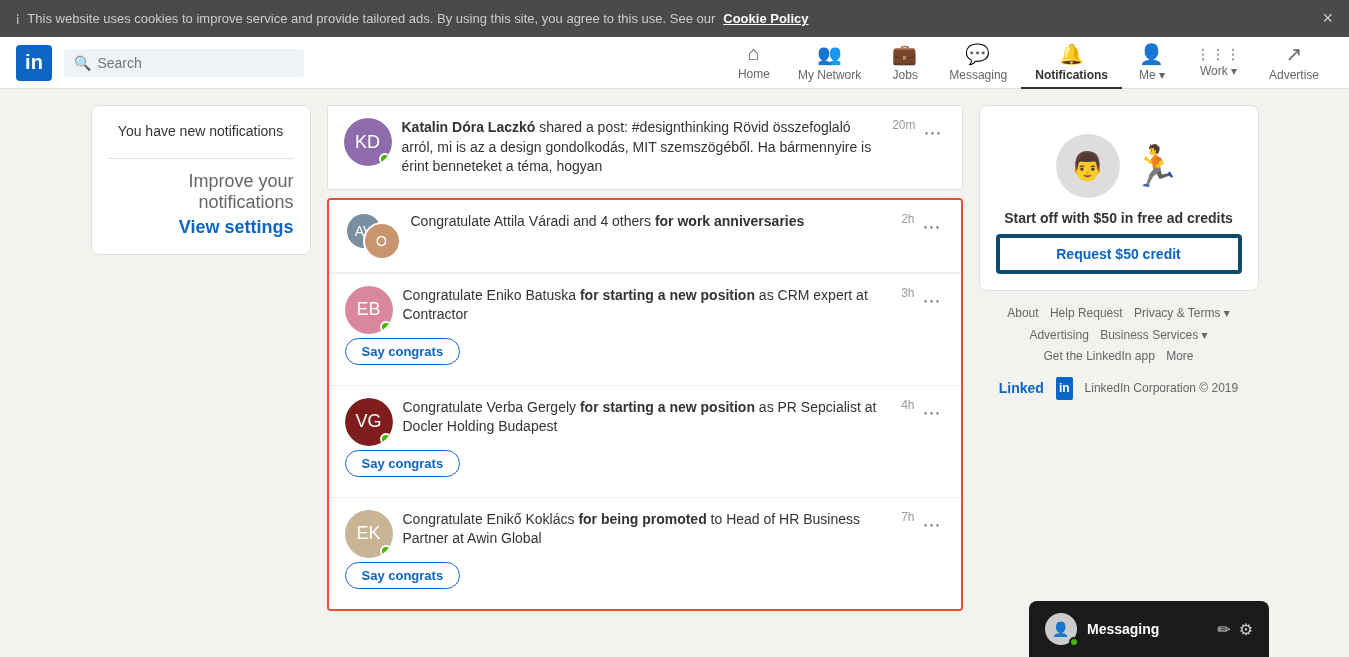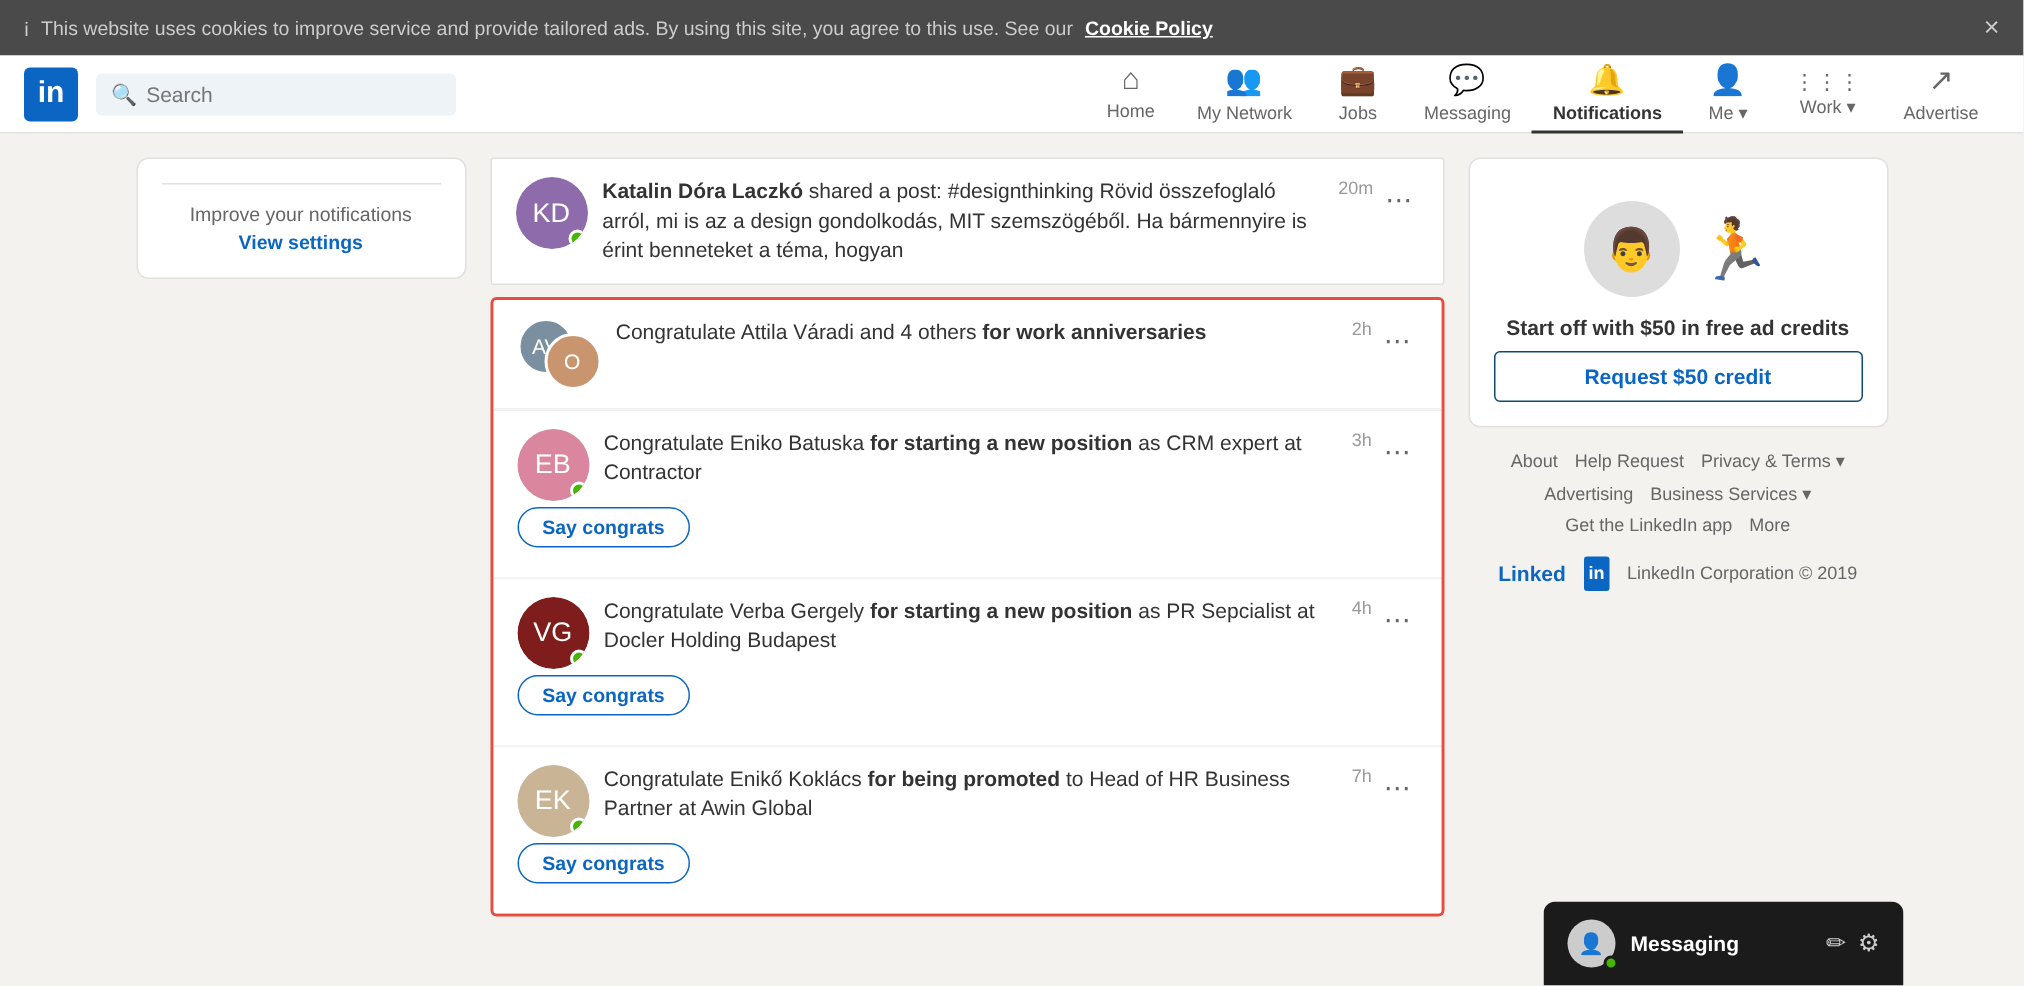--- a/index.html
+++ b/index.html
@@ -107,23 +107,23 @@
     }
     .notif-new-text {
       font-size: 14px;
       color: #333;
       text-align: center;
       font-weight: 400;
       margin-bottom: 16px;
       line-height: 1.4;
     }
     .improve-notif {
-      font-size: 13px;
+      font-size: 18px;
       color: #666;
-      text-align: center;
+      text-align: right;
     }
     .improve-notif a {
       color: #0a66c2;
       text-decoration: none;
       font-weight: 600;
       display: block;
       margin-top: 4px;
     }
 
     
@@ -253,21 +253,21 @@
       font-size: 28px;
     }
     .runner-icon {
       font-size: 40px;
     }
     .ad-title { font-size: 14px; font-weight: 600; color: #333; text-align: center; margin: 8px 0; }
     .ad-cta {
       display: block;
       width: 100%;
       padding: 8px;
-      border: 1px solid #0c4a6e;
+      border: 4px solid #0c4a6e;
       border-radius: 4px;
       color: #0a66c2;
       font-size: 14px;
       font-weight: 600;
       text-align: center;
       cursor: pointer;
       background: #fff;
       margin-top: 0;
     }
 
@@ -365,20 +365,21 @@
       <span class="nav-icon">↗</span>
       <span class="nav-label">Advertise</span>
     </div>
   </div>
 </nav>
 
 <div class="main-layout">
 
   <div class="left-sidebar">
     <div class="left-sidebar-card">
+      <div class="notif-new-text">You have new notifications</div>
       <hr style="border:none;border-top:1px solid #e0e0e0;margin-bottom:12px;">
       <div class="improve-notif">
         <span>Improve your notifications</span>
         <a href="#">View settings</a>
       </div>
     </div>
   </div>
 
   <div class="main-content">
 

